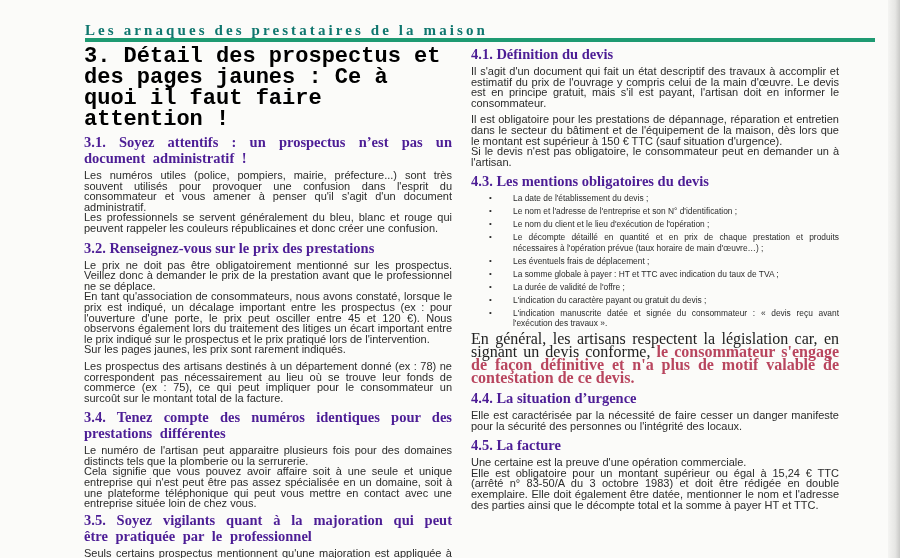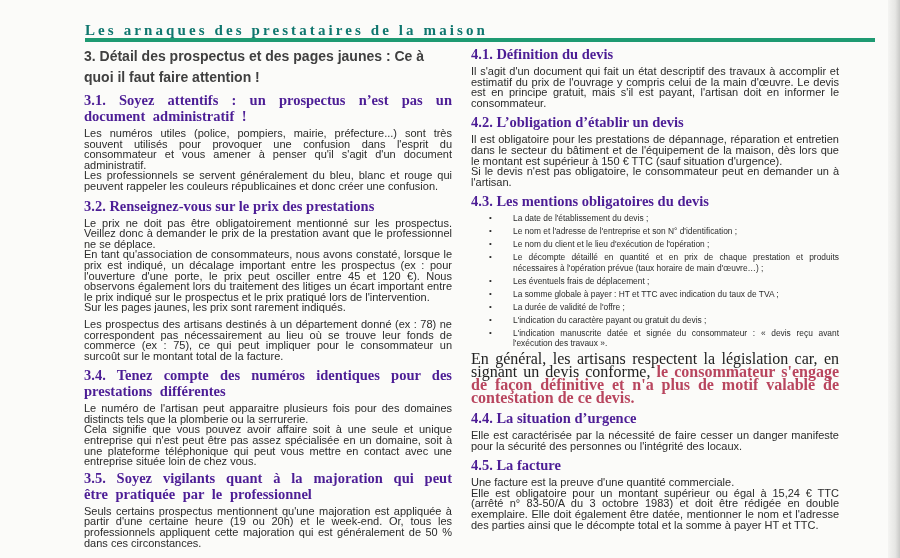--- a/index.html
+++ b/index.html
@@ -28,24 +28,24 @@
   }
   .header-rule {
     height: 4px; background: #1e9a72; margin-top: 0px; width: 790px;
   }
   .col {
     position: absolute; top: 46px;
   }
   .col-left { left: 84px; width: 368px; }
   .col-right { left: 471px; width: 368px; }
   .h1 {
-    font-family: Liberation Sans, sans-serif;
+    font-family: Liberation Mono, monospace;
     font-weight: bold;
-    color: #404040;
-    font-size: 14px;
+    color: #000000;
+    font-size: 22px;
     line-height: 21px;
     margin: 0 0 4px 0;
   }
   .h2 {
     font-family: "Liberation Serif", serif;
     font-weight: bold;
     color: #4c1d95;
     font-size: 14.5px;
     line-height: 16px;
     margin: 0 0 4px 0;
@@ -124,21 +124,20 @@
   <div class="h1" style="white-space:nowrap">4.  L’intervention du professionnel : les devis et factures</div>
   <div class="cut-line">Vous êtes en droit de...</div>
 </div>
 
 <div class="col col-right">
   <div class="h2">4.1. Définition du devis</div>
   <div class="para-block">
     <p class="body">Il s'agit d'un document qui fait un état descriptif des travaux à accomplir et estimatif du prix de l'ouvrage y compris celui de la main d'œuvre. Le devis est en principe gratuit, mais s'il est payant, l'artisan doit en informer le consommateur.</p>
   </div>
 
-  <div class="h2">4.2. L’obligation d’établir un devis</div>
   <div class="para-block">
     <p class="body">Il est obligatoire pour les prestations de dépannage, réparation et entretien dans le secteur du bâtiment et de l'équipement de la maison, dès lors que le montant est supérieur à 150 € TTC (sauf situation d'urgence).</p>
     <p class="body">Si le devis n'est pas obligatoire, le consommateur peut en demander un à l'artisan.</p>
   </div>
 
   <div class="h2">4.3. Les mentions obligatoires du devis</div>
   <ul class="mentions">
     <li><span class="bullet">•</span><span>La date de l'établissement du devis ;</span></li>
     <li><span class="bullet">•</span><span>Le nom et l'adresse de l'entreprise et son N° d'identification ;</span></li>
     <li><span class="bullet">•</span><span>Le nom du client et le lieu d'exécution de l'opération ;</span></li>
@@ -151,16 +150,16 @@
   </ul>
   <p class="serif-para"><span>En général, les artisans respectent la législation car, en signant un devis conforme, </span><span class="emph">le consommateur s'engage de façon définitive et n'a plus de motif valable de contestation de ce devis.</span></p>
 
   <div class="h2">4.4. La situation d’urgence</div>
   <div class="para-block">
     <p class="body">Elle est caractérisée par la nécessité de faire cesser un danger manifeste pour la sécurité des personnes ou l'intégrité des locaux.</p>
   </div>
 
   <div class="h2">4.5. La facture</div>
   <div class="para-block">
-    <p class="body">Une facture est la preuve d'une quantité commerciale.</p>
+    <p class="body">Une certaine est la preuve d'une opération commerciale.</p>
     <p class="body">Elle est obligatoire pour un montant supérieur ou égal à 15,24 € TTC (arrêté n° 83-50/A du 3 octobre 1983) et doit être rédigée en double exemplaire. Elle doit également être datée, mentionner le nom et l'adresse des parties ainsi que le décompte total et la somme à payer HT et TTC.</p>
   </div>
 </div>
 
 </body></html>

